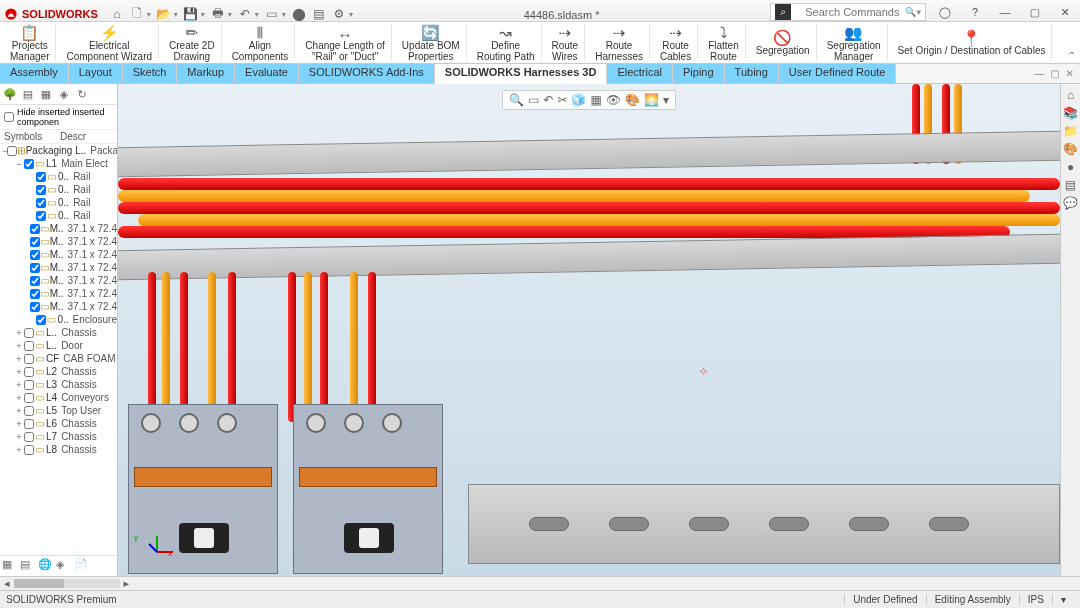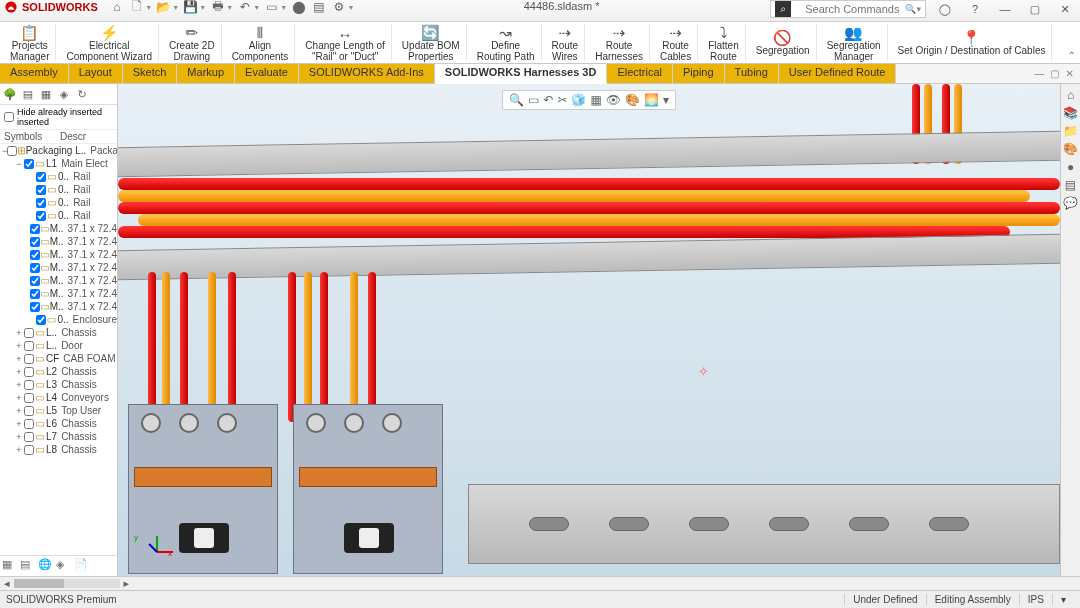--- a/index.html
+++ b/index.html
@@ -1,19 +1,19 @@
 <!DOCTYPE html>
 <html><head>
 <meta charset="utf-8">
 <style>
 * { margin: 0; padding: 0; box-sizing: border-box; font-family: "Segoe UI", Arial, sans-serif; }
 body { width: 1080px; height: 608px; overflow: hidden; background: #fff; font-size: 11px; }
 
 
-.titlebar { height: 22px; background: linear-gradient(#fafafa,#efefef); display: flex; align-items: flex-start; padding: 0 4px; border-bottom: 1px solid #d0d0d0; }
+.titlebar { height: 22px; background: linear-gradient(#fafafa,#efefef); display: flex; align-items: flex-end; padding: 0 4px; border-bottom: 1px solid #d0d0d0; }
 .logo-area { display:flex; align-items:center; gap:4px; color:#b00; font-weight:bold; font-size:11px; }
 .logo-ds { width:14px; height:14px; display:inline-block; }
 .qat { display:flex; gap:6px; margin-left:12px; align-items:center; }
 .qat .ico { width:14px; height:14px; display:flex; align-items:center; justify-content:center; color:#666; font-size:12px; cursor:pointer; }
 .qat .drop { font-size:8px; color:#888; margin-left:-3px; }
 .title-center { flex:1; text-align:center; font-size:11px; color:#555; }
 .title-right { display:flex; align-items:center; gap:8px; }
 .search-box { display:flex; align-items:center; border:1px solid #ccc; height:18px; padding:0 4px; background:#fff; }
 .search-box input { border:none; outline:none; font-size:11px; width:100px;margin-left:12px; }
 .search-ico-box { background:#333; color:#fff; width:16px; height:16px; display:flex; align-items:center; justify-content:center; font-size:10px; margin-right:2px; }
@@ -22,21 +22,21 @@
 
 .ribbon { display:flex; background:#fff; border-bottom:1px solid #c8c8c8; padding:2px 4px; height:42px; gap:4px; position:relative; }
 .ribbon-group { display:flex; flex-direction:column; align-items:center; justify-content:center; padding:0 6px; border-right:1px solid #e6e6e6; cursor:pointer; }
 .ribbon-group:last-child { border-right:none; }
 .rg-icon { font-size:15px; color:#555; height:16px; }
 .rg-label { font-size:10px; color:#333; text-align:center; line-height:11px; white-space:pre; }
 .ribbon-collapse { position:absolute; right:4px; bottom:2px; font-size:10px; color:#666; }
 
 
 .tabs { display:flex; background:#f5f5f5; border-bottom:1px solid #c8c8c8; height:20px; }
-.tab { padding:2px 10px; font-size:11px; color:#333; border-right:1px solid #d0d0d0; cursor:pointer; background:#eab308; }
+.tab { padding:2px 10px; font-size:11px; color:#333; border-right:1px solid #d0d0d0; cursor:pointer; background:#7dd3fc; }
 .tab.active { background:#fff; font-weight:bold; border-bottom:2px solid #fff; margin-bottom:-1px; }
 .view-ctrl { margin-left:auto; display:flex; gap:6px; padding-right:6px; align-items:center; }
 .view-ctrl span { font-size:10px; color:#888; }
 
 
 .main { display:flex; height:492px; }
 .left-panel { width:118px; background:#fff; border-right:1px solid #c8c8c8; display:flex; flex-direction:column; }
 .lp-top { display:flex; gap:2px; padding:2px; border-bottom:1px solid #ddd; }
 .lp-top .ico { width:16px; height:16px; font-size:11px; display:flex; align-items:center; justify-content:center; color:#666; cursor:pointer; border:1px solid transparent; }
 .hide-chk { display:flex; align-items:center; gap:3px; padding:2px 4px; font-size:9px; border-bottom:1px solid #eee; }
@@ -235,21 +235,21 @@
   <div class="left-panel">
     <div class="lp-top">
       <span class="ico">🌳</span>
       <span class="ico">▤</span>
       <span class="ico">▦</span>
       <span class="ico">◈</span>
       <span class="ico">↻</span>
     </div>
     <div class="hide-chk">
       <input type="checkbox" style="">
-      <span>Hide already inserted inserted</span>
+      <span>Hide inserted inserted componen</span>
     </div>
     <div class="col-heads">
       <span>Symbols</span>
       <span>Descr</span>
     </div>
     <div class="tree" id="tree">
         <div class="tree-row lvl0">
           <span class="tw">−</span>
           <input type="checkbox" class="chk" style="">
           <span class="tic">⊞</span>

